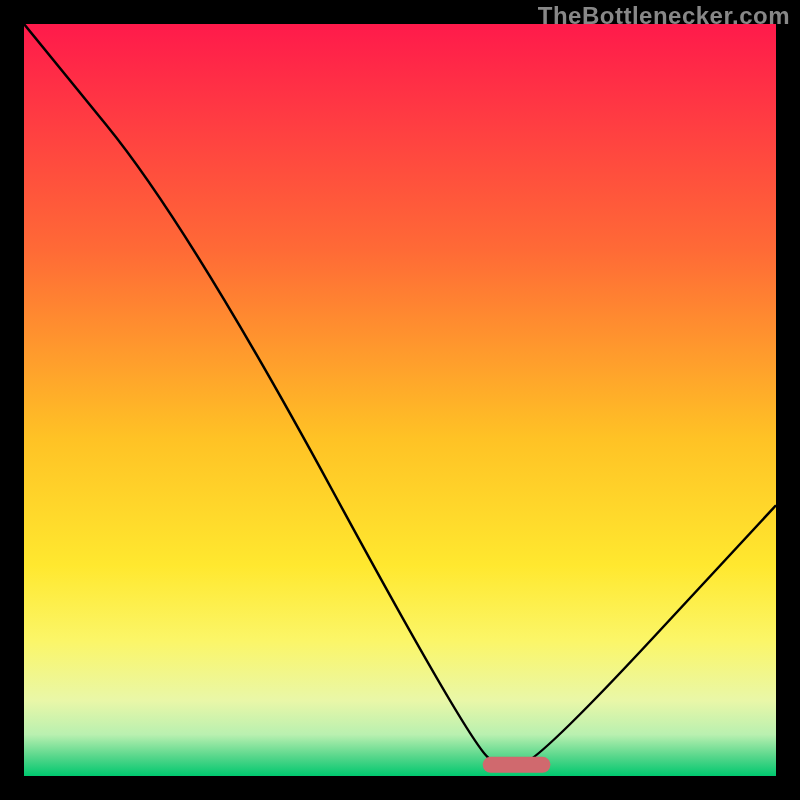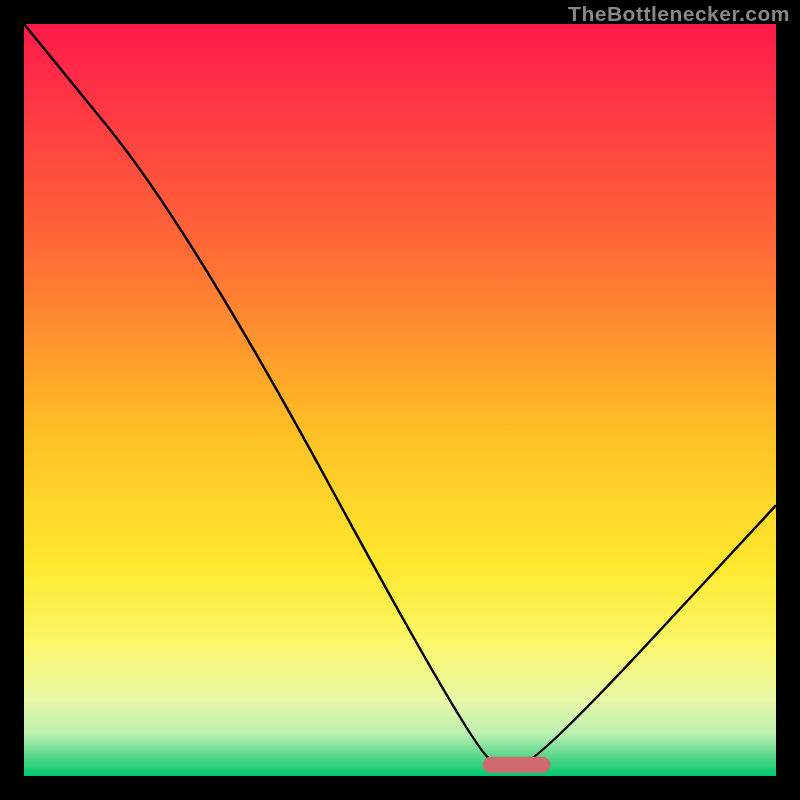--- a/index.html
+++ b/index.html
@@ -15,21 +15,21 @@
     width: 800px;
     height: 800px;
     background: #000;
   }
   .watermark {
     position: absolute;
     top: 2px;
     right: 10px;
     color: #888;
     font-family: Arial, sans-serif;
-    font-size: 21px;
+    font-size: 24px;
     font-weight: bold;
     letter-spacing: 0.5px;
     z-index: 4;
   }
   .plot {
     position: absolute;
     left: 24px;
     top: 24px;
     width: 752px;
     height: 752px;

